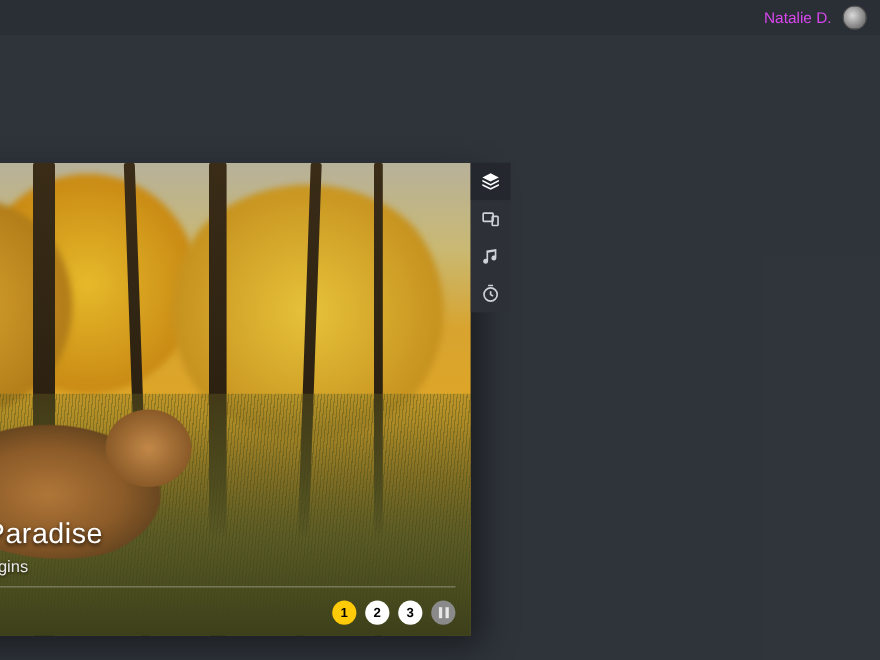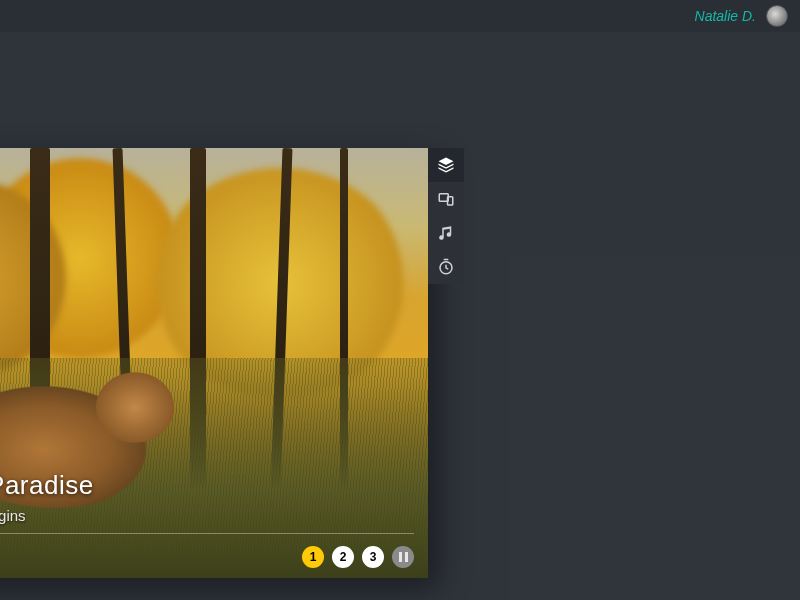--- a/index.html
+++ b/index.html
@@ -10,22 +10,21 @@
   .topbar {
     height: 32px;
     background: #2a2f36;
     display: flex;
     align-items: center;
     justify-content: flex-end;
     padding-right: 12px;
     gap: 10px;
   }
   .user-name {
-    color: #14b8a6;
-    font-style: italic;
+    color: #d946ef;
     font-size: 14px;
   }
   .avatar {
     width: 22px; height: 22px;
     border-radius: 50%;
     background: radial-gradient(circle at 40% 40%, #d9d9d9 0%, #7a7a7a 70%);
     border: 1px solid #555;
   }
 
   

